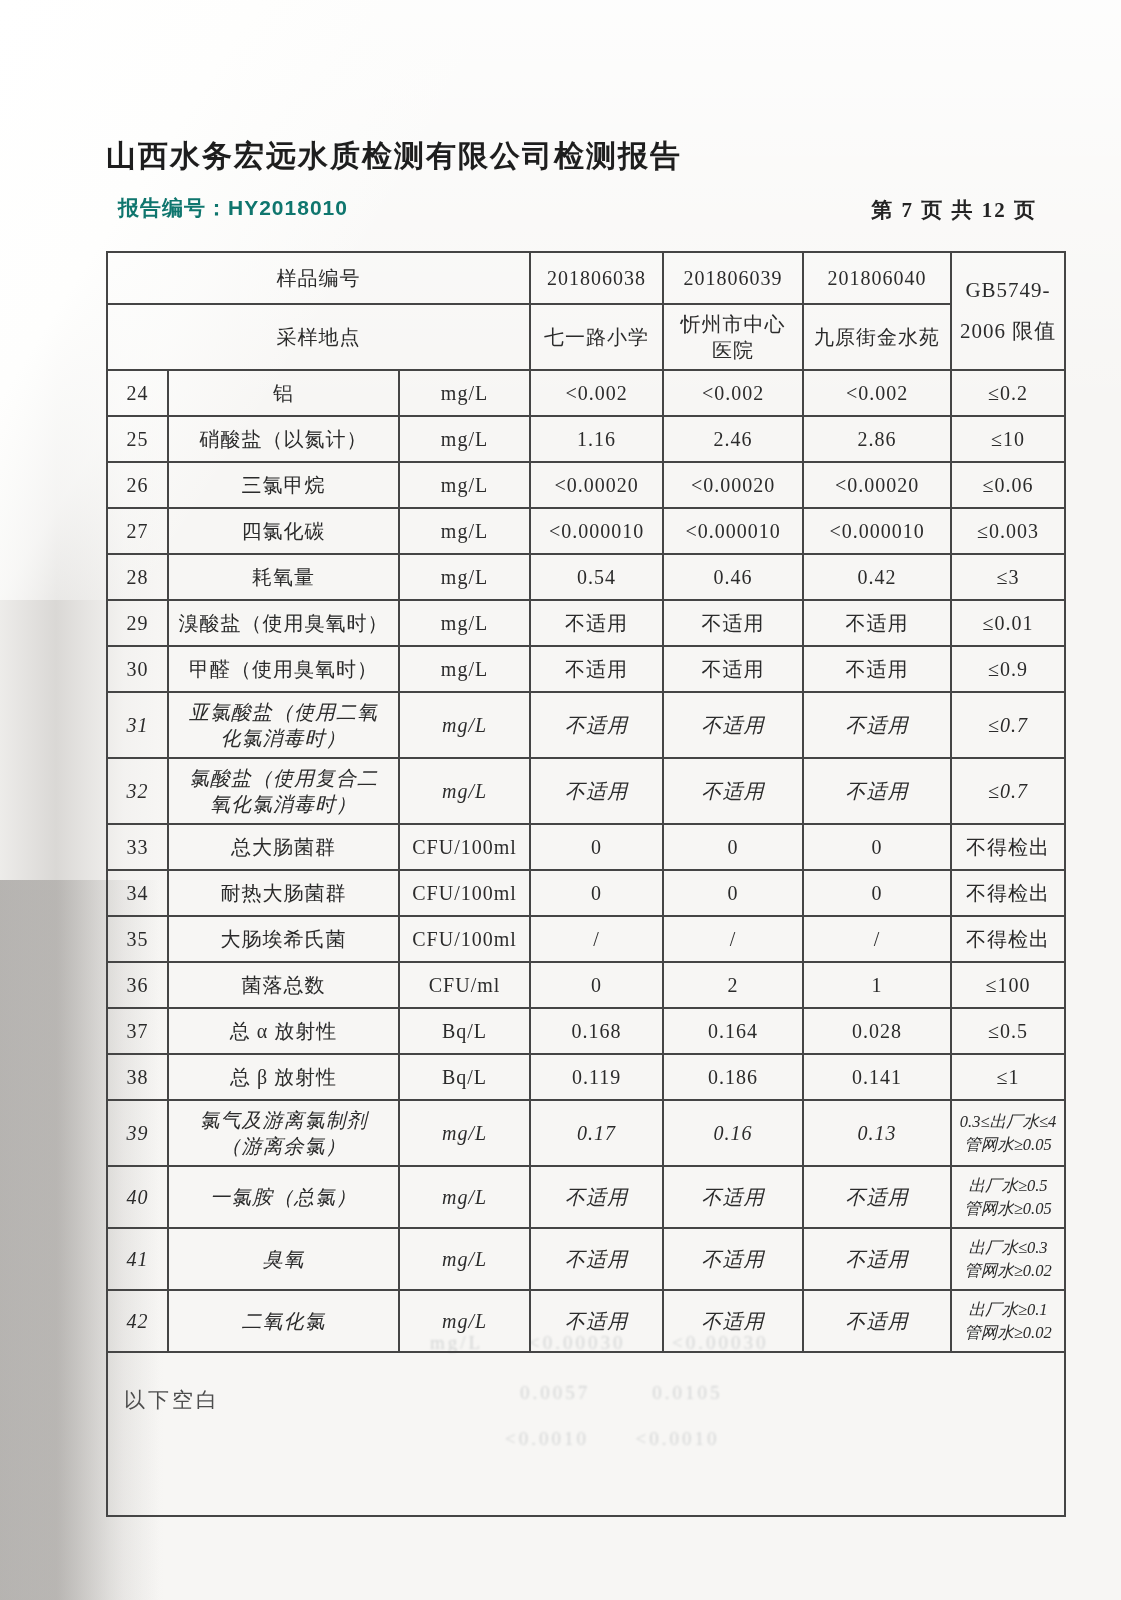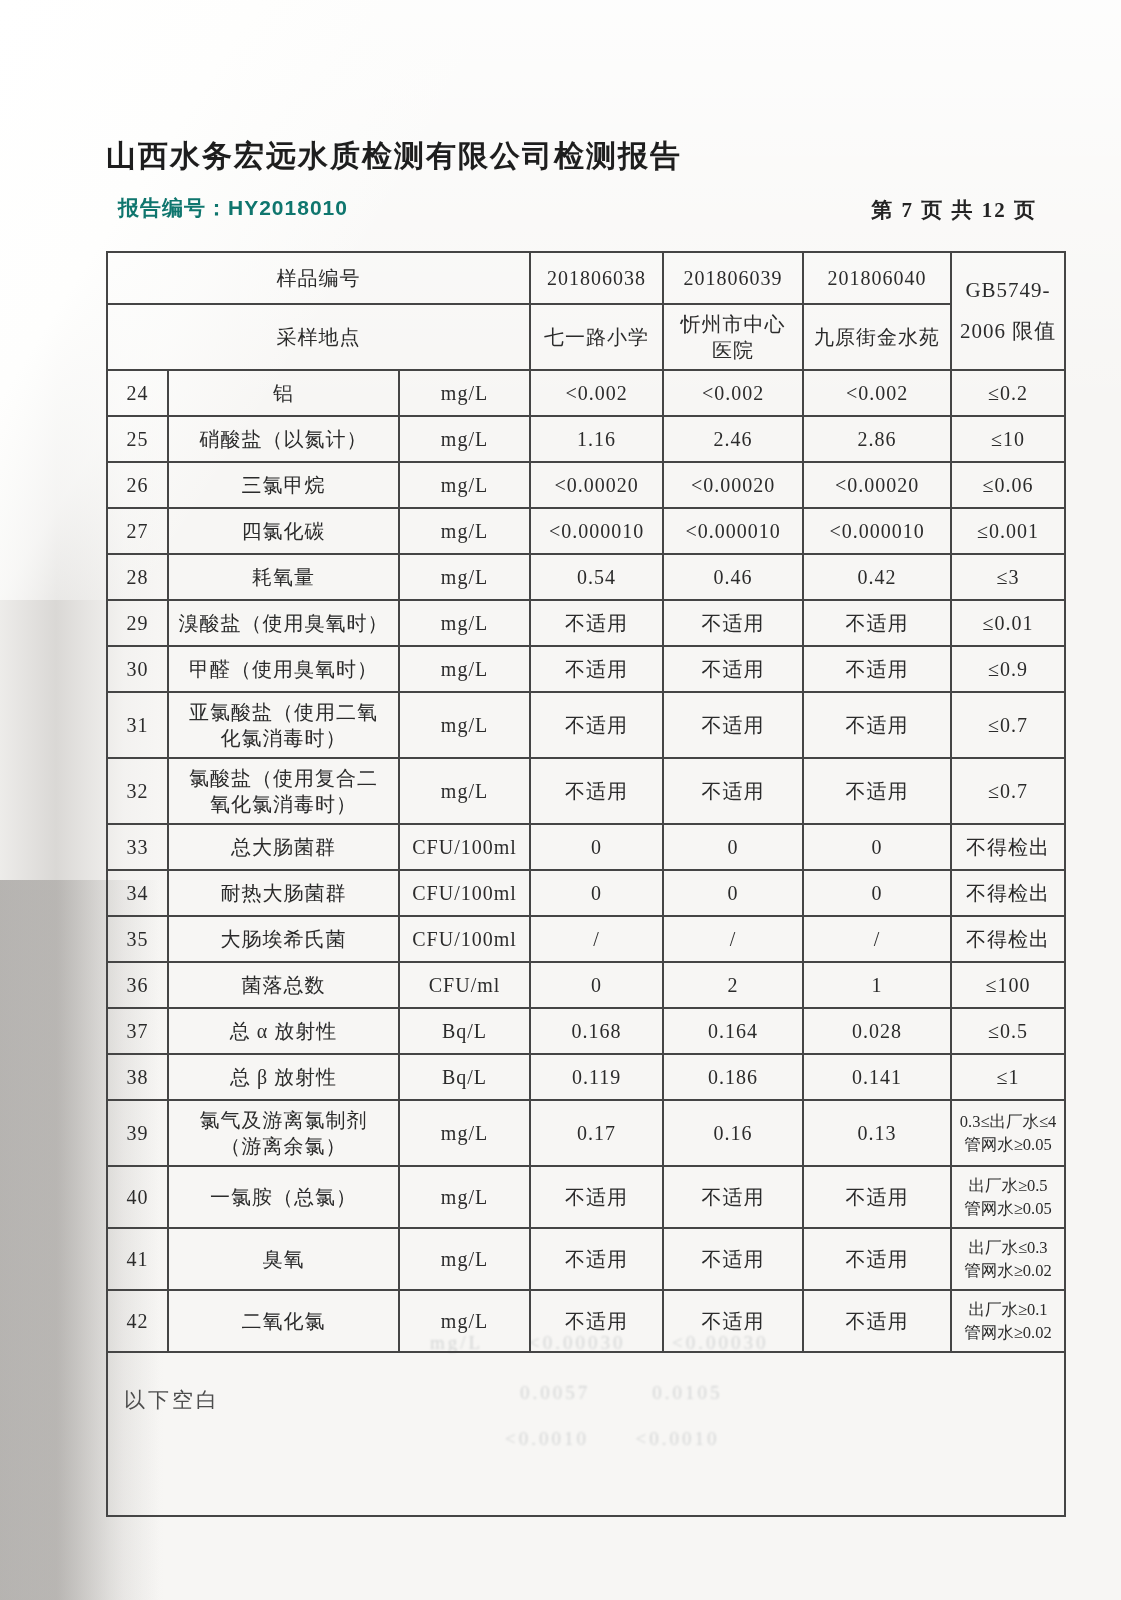--- a/index.html
+++ b/index.html
@@ -72,21 +72,21 @@
     border:2px solid #454545;
     text-align:center;vertical-align:middle;
     padding:6px 4px;
     font-weight:normal;
     letter-spacing:1px;
     line-height:1.3;
   }
   tr.hdr1{height:52px;}
   tr.hdr2{height:56px;}
   tr.datarow{height:46px;}
-  tr.datarow.tall{height:62px;}
+  tr.datarow.tall{height:62px;font-style:italic;}
   td.col-name{text-align:left;padding-left:13px;letter-spacing:1.5px;}
   td.col-no{letter-spacing:0;}
   td.col-limit.small{font-size:16.5px;letter-spacing:0;line-height:1.4;padding:2px 1px;}
   td.gb-cell{font-size:21px;letter-spacing:1px;}
   td.gb-cell div{margin:14px 0;}
   tr.blank-row{height:164px;}
   tr.blank-row td{
     text-align:left;vertical-align:top;
     padding:34px 12px 0 16px;
     letter-spacing:3px;color:#4d4d4d;font-size:21px;
@@ -240,21 +240,21 @@
           <td class="col-val">
             <div>&lt;0.000010</div>
           </td>
           <td class="col-val">
             <div>&lt;0.000010</div>
           </td>
           <td class="col-val">
             <div>&lt;0.000010</div>
           </td>
           <td class="col-limit">
-            <div>≤0.001</div>
+            <div>≤0.003</div>
           </td>
         </tr>
         <tr class="datarow">
           <td class="col-no">
             <div>28</div>
           </td>
           <td class="col-name">
             <div>耗氧量</div>
           </td>
           <td class="col-unit">

